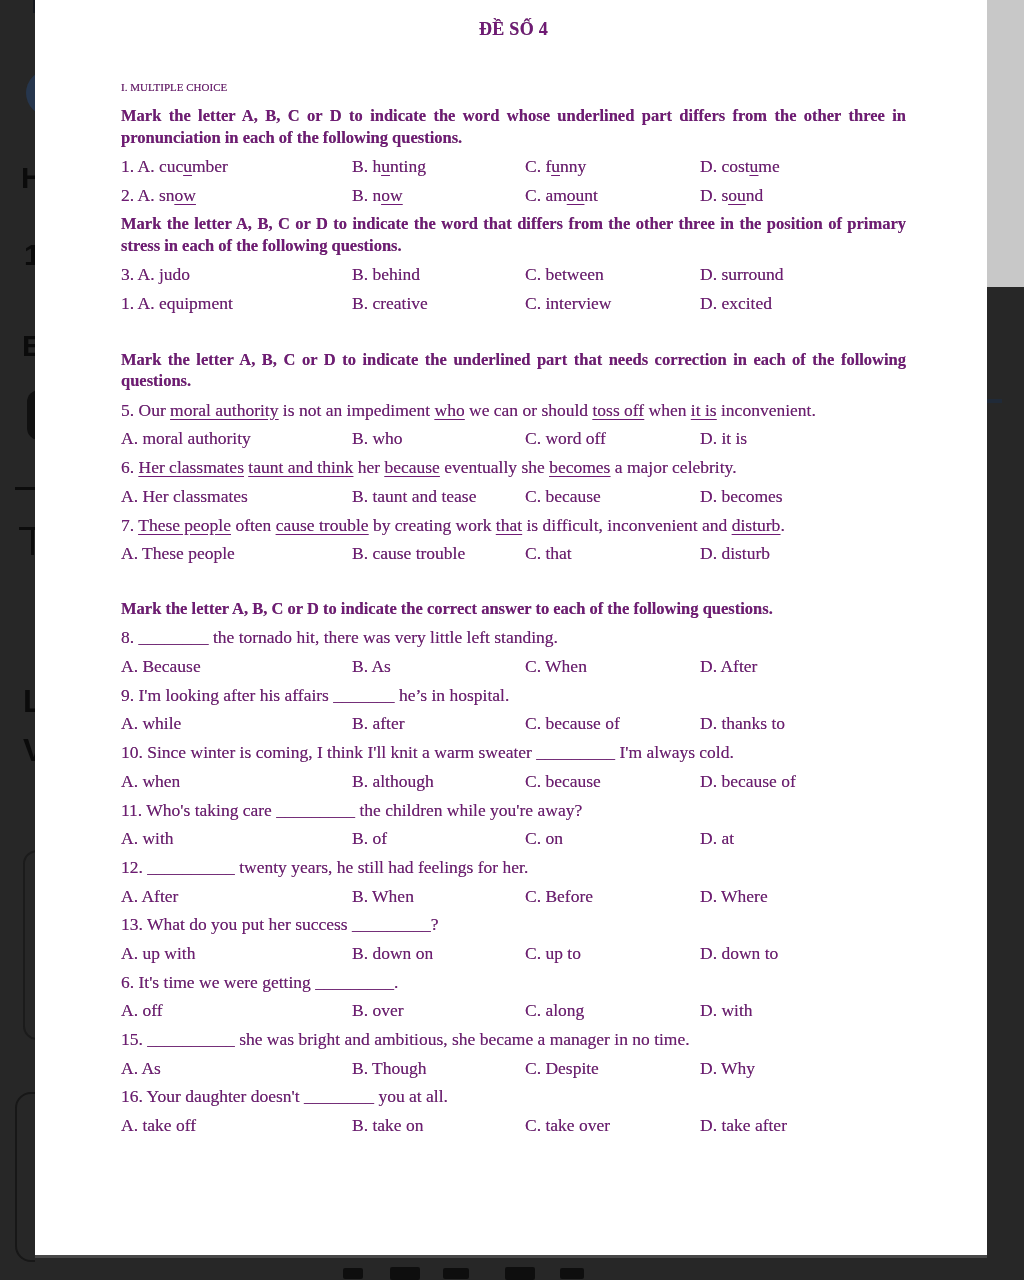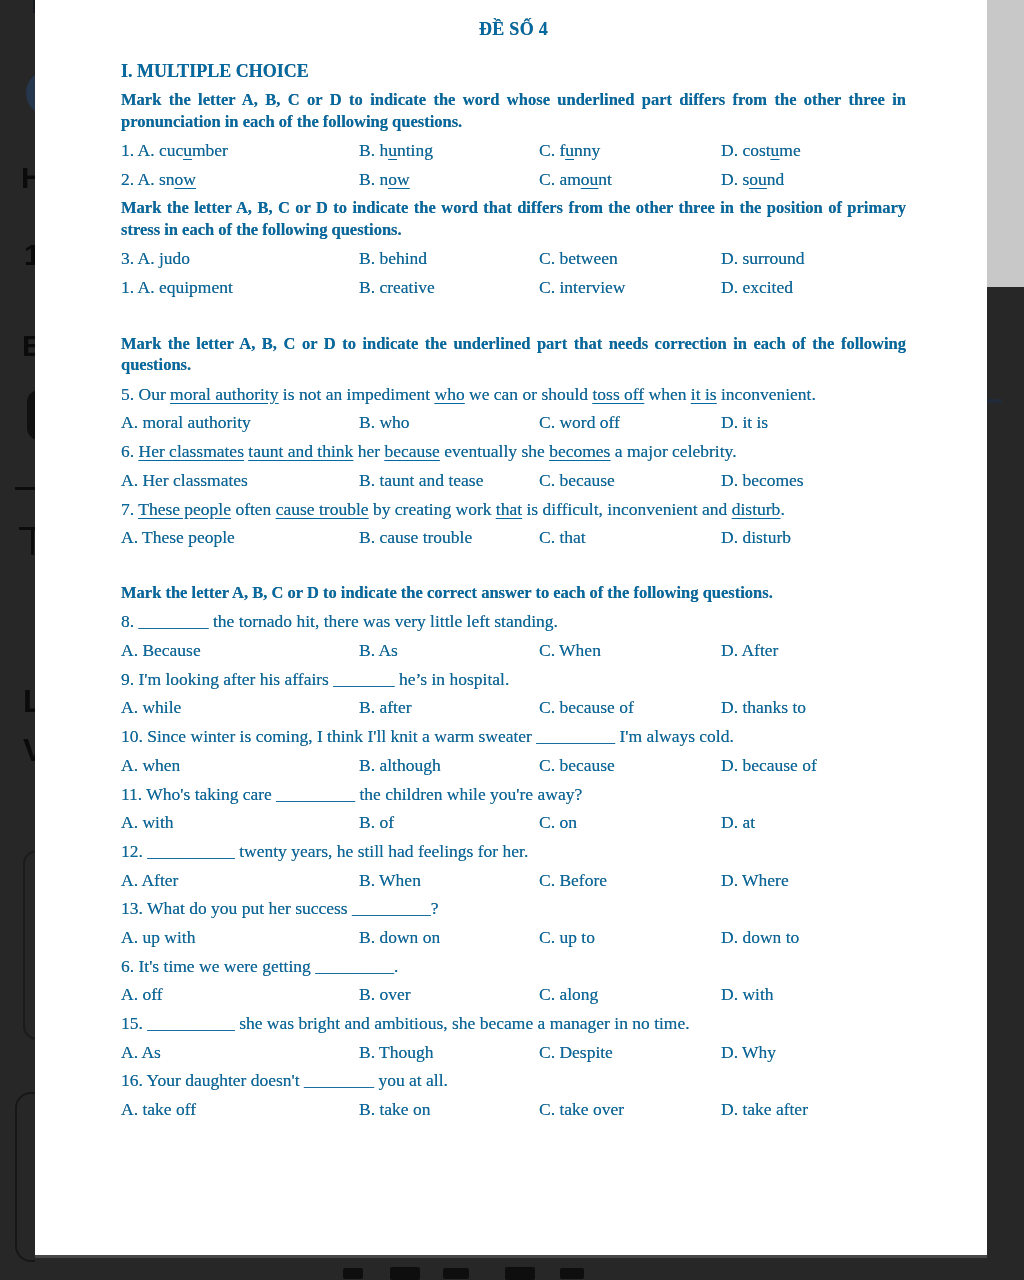--- a/index.html
+++ b/index.html
@@ -25,36 +25,36 @@
   .top-notch { position:absolute; left:33px; top:0; width:15px; height:13px; background:#15181e; }
   .right-dash { position:absolute; left:985px; top:399px; width:17px; height:4px; background:#202a38; }
   .gray-strip { position:absolute; left:987px; top:0; width:37px; height:287px; background:#c8c8c8; }
   .bottom-blob { position:absolute; height:11px; border-radius:2px; background:#0a0a0a; opacity:.85; top:1268px; }
   .bb1{left:343px;width:20px;} .bb2{left:390px;width:30px;top:1267px;height:13px;}
   .bb3{left:443px;width:26px;} .bb4{left:505px;width:30px;top:1267px;height:13px;} .bb5{left:560px;width:24px;}
 
   
   .page {
     position:absolute; left:35px; top:0; width:952px; height:1255px;
-    background:#ffffff; color:#0369a1;
+    background:#ffffff; color:#701a75;
     box-shadow:0 3px 0 rgba(150,150,150,.3);
     text-shadow:0 0 .5px rgba(0,0,0,.5);
   }
   .content { position:absolute; left:86px; top:0; width:785px; }
 
   .title   { margin-top:18px; text-align:center; font-weight:bold; font-size:18px; line-height:22px; letter-spacing:.3px; }
-  .heading { margin-top:20px; font-weight:bold; font-size:18px; line-height:22px; }
+  .heading { margin-top:36px; font-weight:normal; font-size:11px; line-height:22px; }
   .instr   { font-weight:bold; font-size:16.5px; line-height:21.5px; text-align:justify; }
   .instr.single { text-align:left; }
   .mt7  { margin-top:7px; }
   .mt4  { margin-top:4px; }
   .mt31 { margin-top:31px; }
   .mt30 { margin-top:30px; }
 
-  .qrow { height:28.7px; line-height:28.7px; font-size:17.5px; white-space:nowrap;gap:7px; }
+  .qrow { height:28.7px; line-height:28.7px; font-size:17.5px; white-space:nowrap; }
   .opts { display:grid; grid-template-columns:231px 173px 175px 1fr; }
   .stem { overflow:visible; }
   u { text-underline-offset:2.5px; }
 </style>
 </head>
 <body>
 
 <div class="backdrop">
 
   <div class="left-strip">

